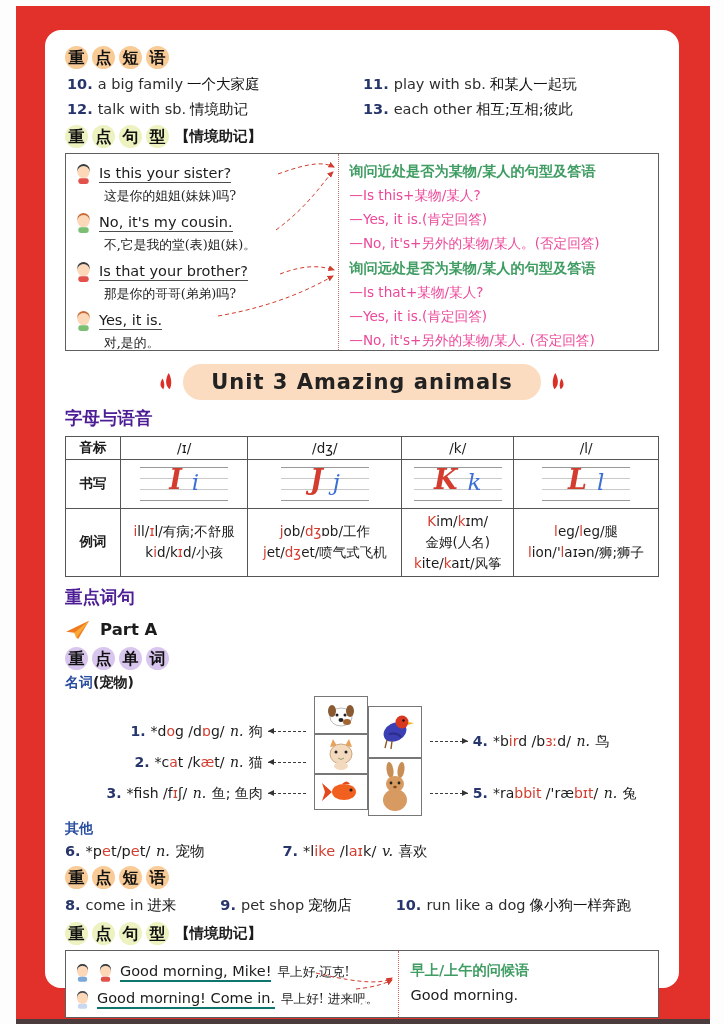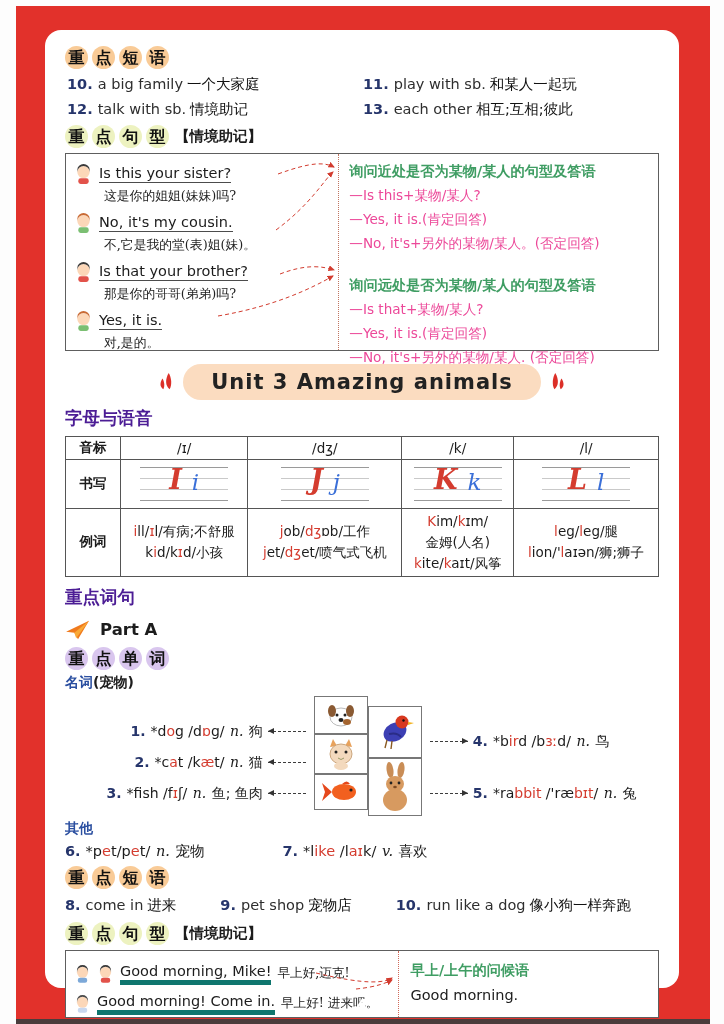--- a/index.html
+++ b/index.html
@@ -84,21 +84,21 @@
   .vp-col.right{margin-top:10px;}
   .vp-cell{border:1px solid #777;width:54px;display:flex;align-items:center;justify-content:center;
            background:#fff;box-sizing:border-box;}
   .other-row{display:flex;gap:78px;font-size:14.5px;margin:3px 0 5px;}
   .phrase-row3{display:flex;gap:44px;font-size:14.5px;margin:7px 0 7px;}
 
   
   .sbox2 .sb-left2{width:56%;padding:8px 4px 6px 8px;box-sizing:border-box;}
   .sbox2 .sb-right2{width:44%;border-left:1px dotted #d06a5a;padding:8px 8px 4px 12px;box-sizing:border-box;}
   .g-line{display:flex;align-items:center;gap:6px;margin:4px 0 8px;white-space:nowrap;}
-  .g-en{font-size:14.5px;border-bottom:5px solid #0f766e;padding-bottom:1px;}
+  .g-en{font-size:14.5px;border-bottom:2px solid #0f766e;padding-bottom:1px;}
   .g-zh{font-family:"DejaVu Serif","Liberation Serif",serif;font-size:12.6px;}
   .g-note-line{font-size:14.5px;margin-top:7px;}
   .avatar{flex:0 0 auto;display:inline-flex;}
 </style>
 </head>
 <body>
 
 <div class="red-frame"></div>
 
 <div class="card">
@@ -186,21 +186,21 @@
         <div class="dzh">对,是的。</div>
       </div>
     </div>
     <div class="sb-right">
       <div class="note">
         <div class="ntitle">询问近处是否为某物/某人的句型及答语</div>
         <div class="nline">—Is this+某物/某人?</div>
         <div class="nline">—Yes, it is.(肯定回答)</div>
         <div class="nline">—No, it's+另外的某物/某人。(否定回答)</div>
       </div>
-      <div class="note" style="margin-top:23px;">
+      <div class="note" style="margin-top:6px;">
         <div class="ntitle">询问远处是否为某物/某人的句型及答语</div>
         <div class="nline">—Is that+某物/某人?</div>
         <div class="nline">—Yes, it is.(肯定回答)</div>
         <div class="nline">—No, it's+另外的某物/某人. (否定回答)</div>
       </div>
     </div>
   </div>
 
   <div class="unit-row">
     <svg class="wing" viewBox="0 0 20 24">

